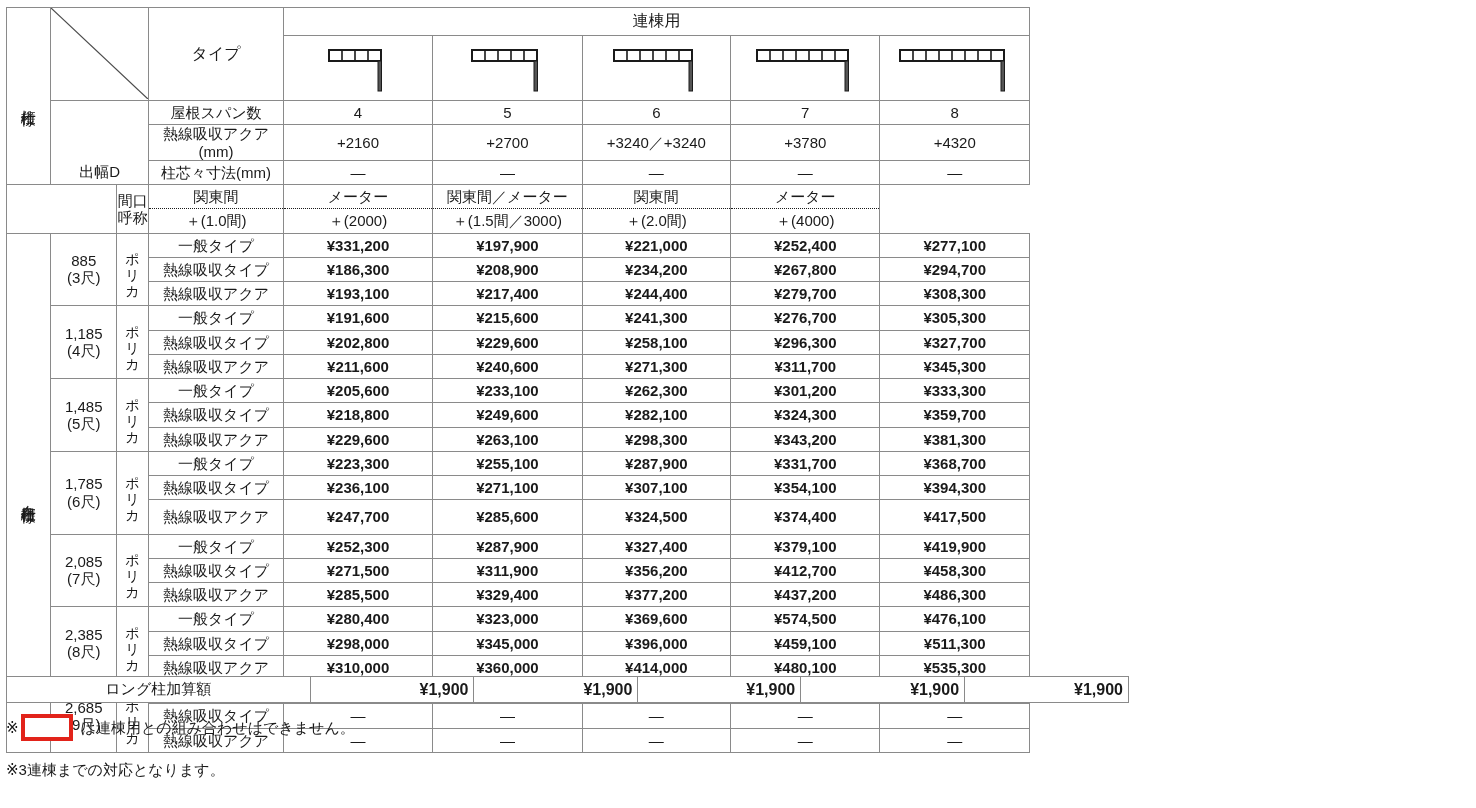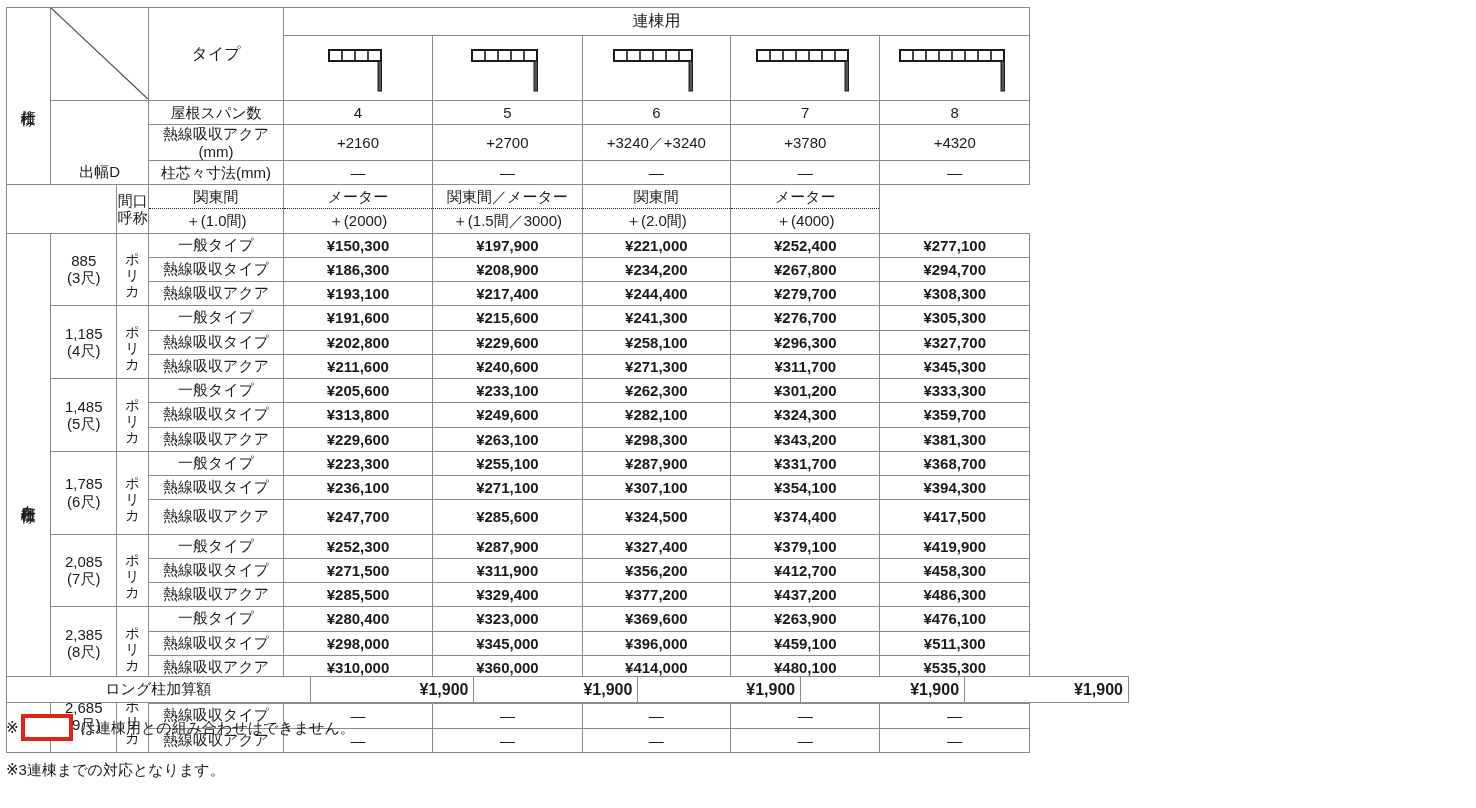--- a/index.html
+++ b/index.html
@@ -101,21 +101,20 @@
   }
   .maguchi-lbl { font-size: 16px; }
 
   .rowlabel {
     font-size: 15px;
     line-height: 1.18;
   }
   .typelabel {
     font-size: 14px;
     white-space: nowrap;
-    font-family: Liberation Serif, serif;
   }
   .price-val {
     text-align: right;
     padding-right: 5px;
     font-weight: bold;
     font-size: 16px;
   }
   .dash-val {
     text-align: center;
     font-size: 15px;
@@ -309,21 +308,21 @@
           </td>
         </tr>
         <tr>
           <td class="hdr vert thick-l thick-b" rowspan="21"><span>自在桁仕様</span></td>
           <td class="rowlabel thick-t" rowspan="3">
             <div>885</div>
             <div>(3尺)</div>
           </td>
           <td class="vert vert-sm thick-t" rowspan="3"><span>ポリカ</span></td>
           <td class="typelabel thick-t" style="padding:3px 0">一般タイプ</td>
-          <td class="price-val thick-t" style="padding:3px 0">¥150,300</td>
+          <td class="price-val thick-t" style="padding:3px 0">¥331,200</td>
           <td class="price-val thick-t" style="padding:3px 0">¥197,900</td>
           <td class="price-val thick-t" style="padding:3px 0">¥221,000</td>
           <td class="price-val thick-t" style="padding:3px 0">¥252,400</td>
           <td class="price-val thick-t thick-r" style="padding:3px 0">¥277,100</td>
         </tr>
         <tr>
           <td class="typelabel" style="padding:3px 0">熱線吸収タイプ</td>
           <td class="price-val" style="padding:3px 0">¥186,300</td>
           <td class="price-val" style="padding:3px 0">¥208,900</td>
           <td class="price-val" style="padding:3px 0">¥234,200</td>
@@ -375,21 +374,21 @@
           <td class="vert vert-sm thick-t" rowspan="3"><span>ポリカ</span></td>
           <td class="typelabel thick-t" style="padding:3px 0">一般タイプ</td>
           <td class="price-val thick-t" style="padding:3px 0">¥205,600</td>
           <td class="price-val thick-t" style="padding:3px 0">¥233,100</td>
           <td class="price-val thick-t" style="padding:3px 0">¥262,300</td>
           <td class="price-val thick-t" style="padding:3px 0">¥301,200</td>
           <td class="price-val thick-t thick-r" style="padding:3px 0">¥333,300</td>
         </tr>
         <tr>
           <td class="typelabel" style="padding:3px 0">熱線吸収タイプ</td>
-          <td class="price-val" style="padding:3px 0">¥313,800</td>
+          <td class="price-val" style="padding:3px 0">¥218,800</td>
           <td class="price-val" style="padding:3px 0">¥249,600</td>
           <td class="price-val" style="padding:3px 0">¥282,100</td>
           <td class="price-val" style="padding:3px 0">¥324,300</td>
           <td class="price-val thick-r" style="padding:3px 0">¥359,700</td>
         </tr>
         <tr>
           <td class="typelabel" style="padding:3px 0">熱線吸収アクア</td>
           <td class="price-val" style="padding:3px 0">¥229,600</td>
           <td class="price-val" style="padding:3px 0">¥263,100</td>
           <td class="price-val" style="padding:3px 0">¥298,300</td>
@@ -457,21 +456,21 @@
         <tr>
           <td class="rowlabel thick-t" rowspan="3">
             <div>2,385</div>
             <div>(8尺)</div>
           </td>
           <td class="vert vert-sm thick-t" rowspan="3"><span>ポリカ</span></td>
           <td class="typelabel thick-t" style="padding:3px 0">一般タイプ</td>
           <td class="price-val thick-t" style="padding:3px 0">¥280,400</td>
           <td class="price-val thick-t" style="padding:3px 0">¥323,000</td>
           <td class="price-val thick-t" style="padding:3px 0">¥369,600</td>
-          <td class="price-val thick-t" style="padding:3px 0">¥263,900</td>
+          <td class="price-val thick-t" style="padding:3px 0">¥574,500</td>
           <td class="price-val thick-t thick-r" style="padding:3px 0">¥476,100</td>
         </tr>
         <tr>
           <td class="typelabel" style="padding:3px 0">熱線吸収タイプ</td>
           <td class="price-val" style="padding:3px 0">¥298,000</td>
           <td class="price-val" style="padding:3px 0">¥345,000</td>
           <td class="price-val" style="padding:3px 0">¥396,000</td>
           <td class="price-val" style="padding:3px 0">¥459,100</td>
           <td class="price-val thick-r" style="padding:3px 0">¥511,300</td>
         </tr>

